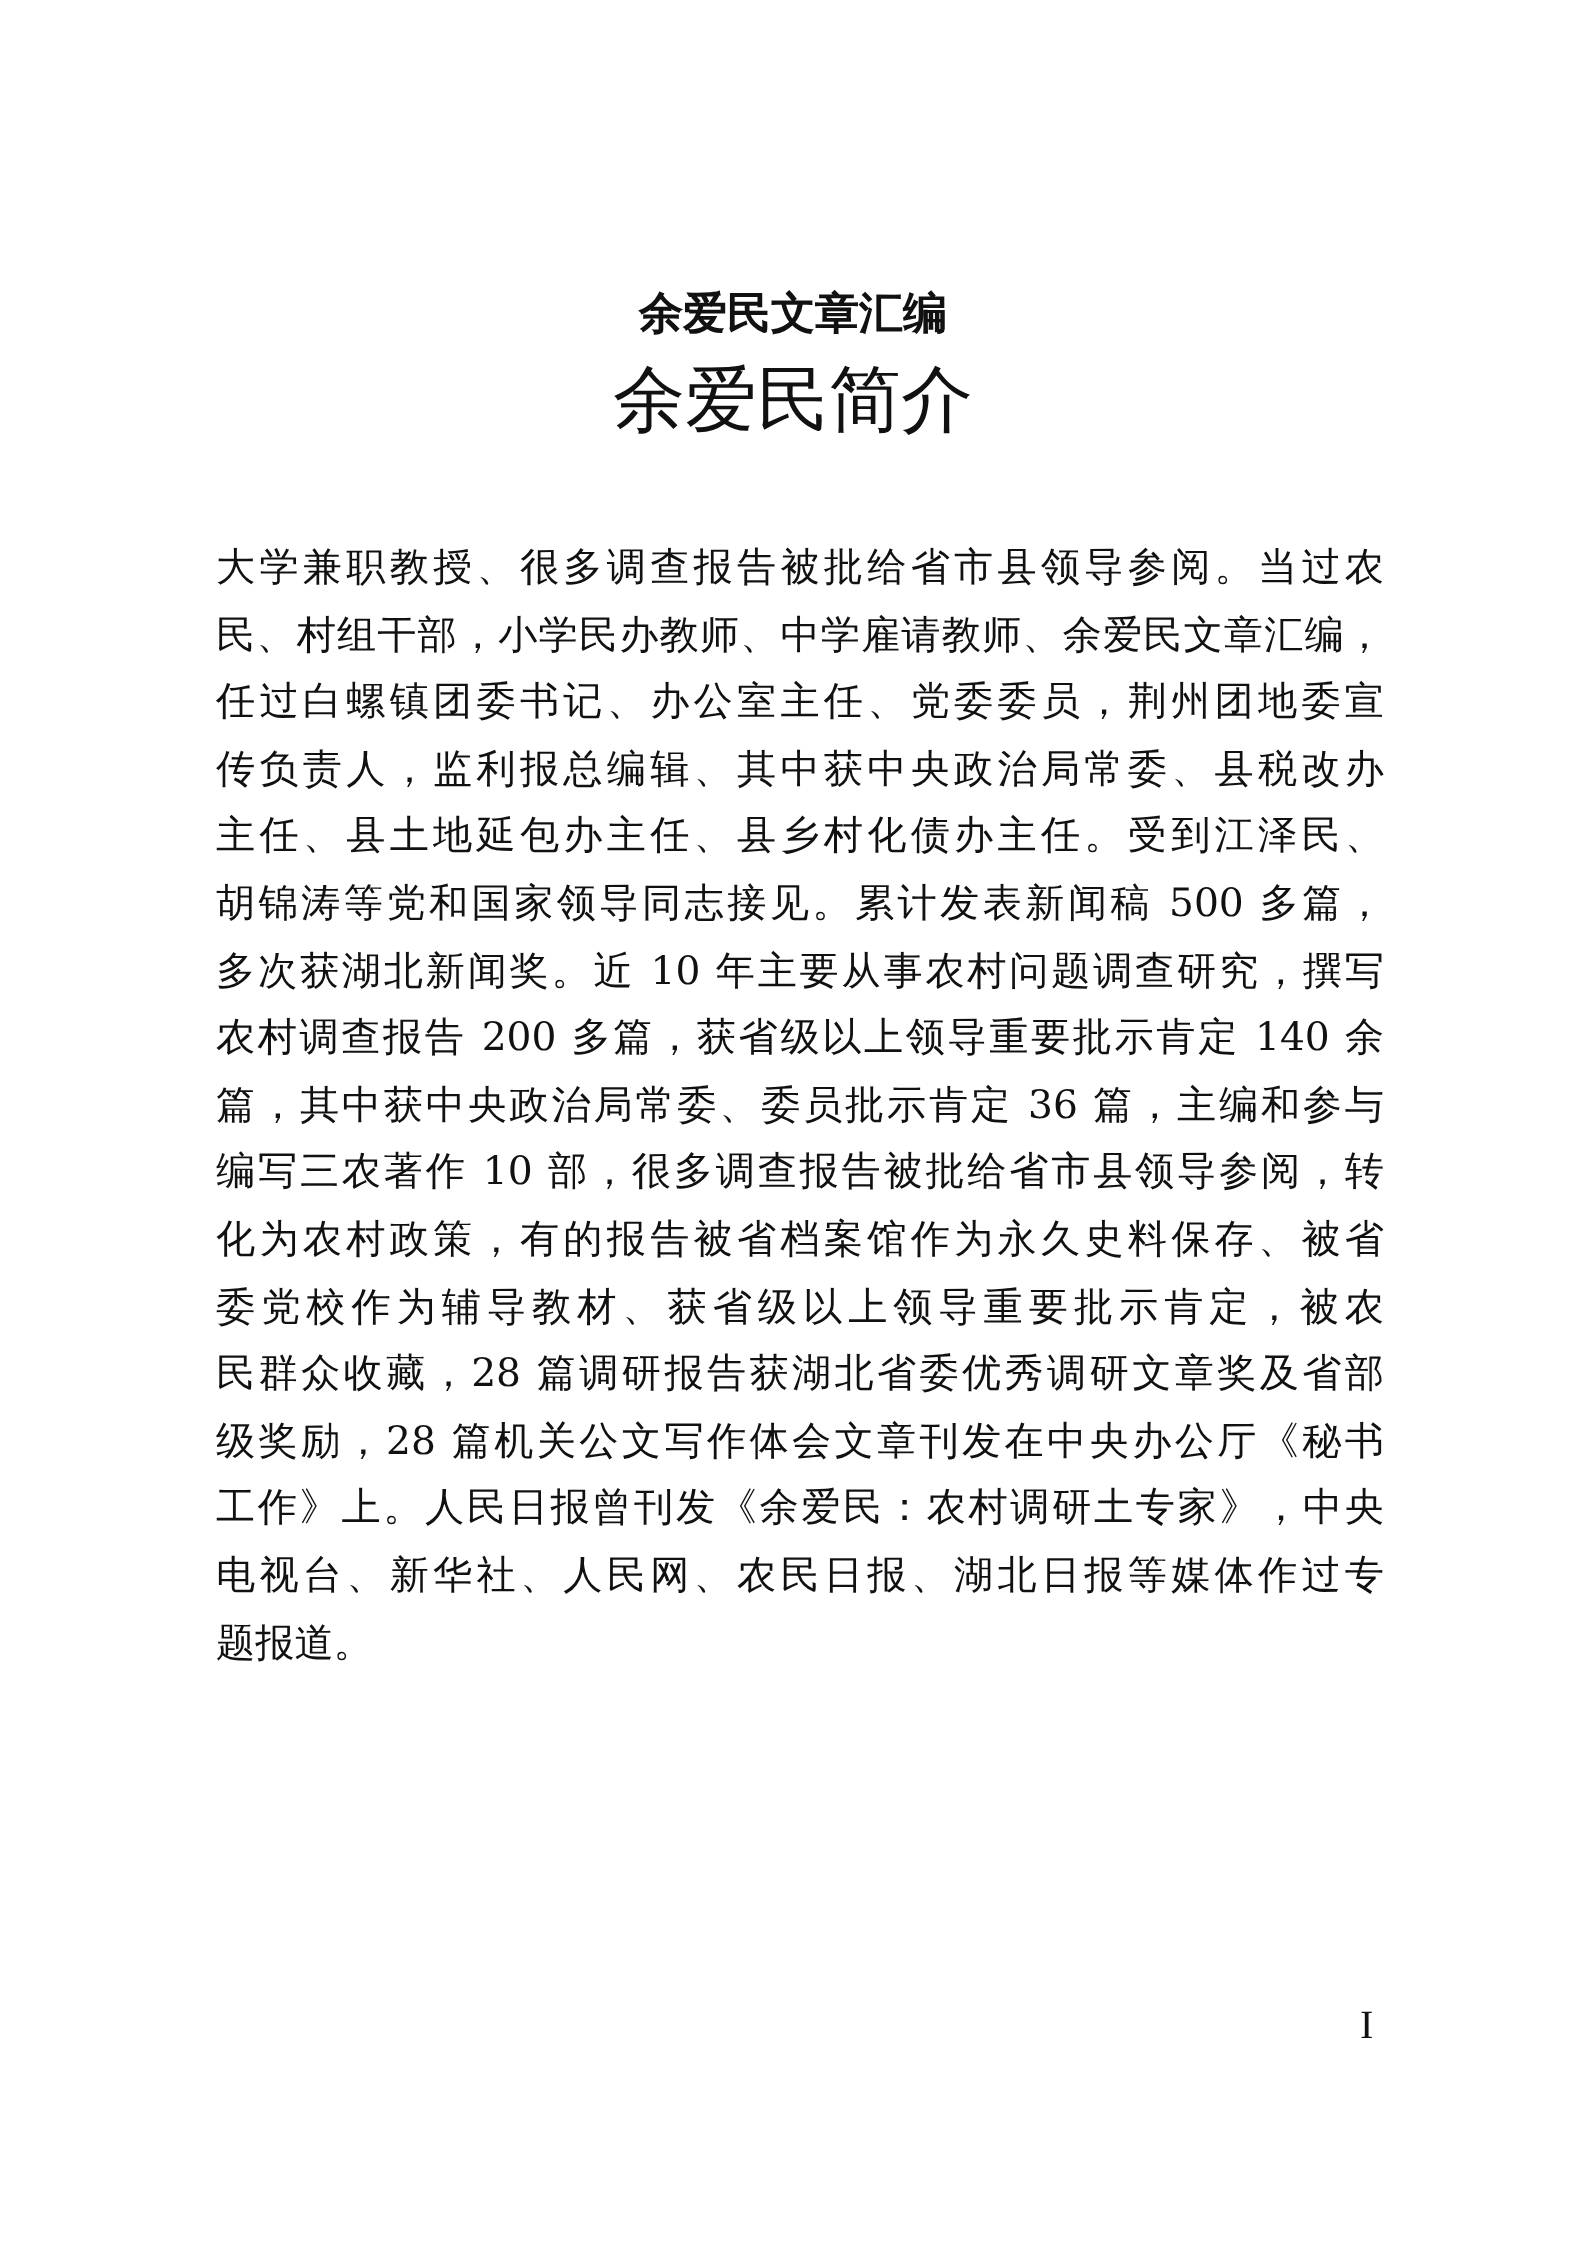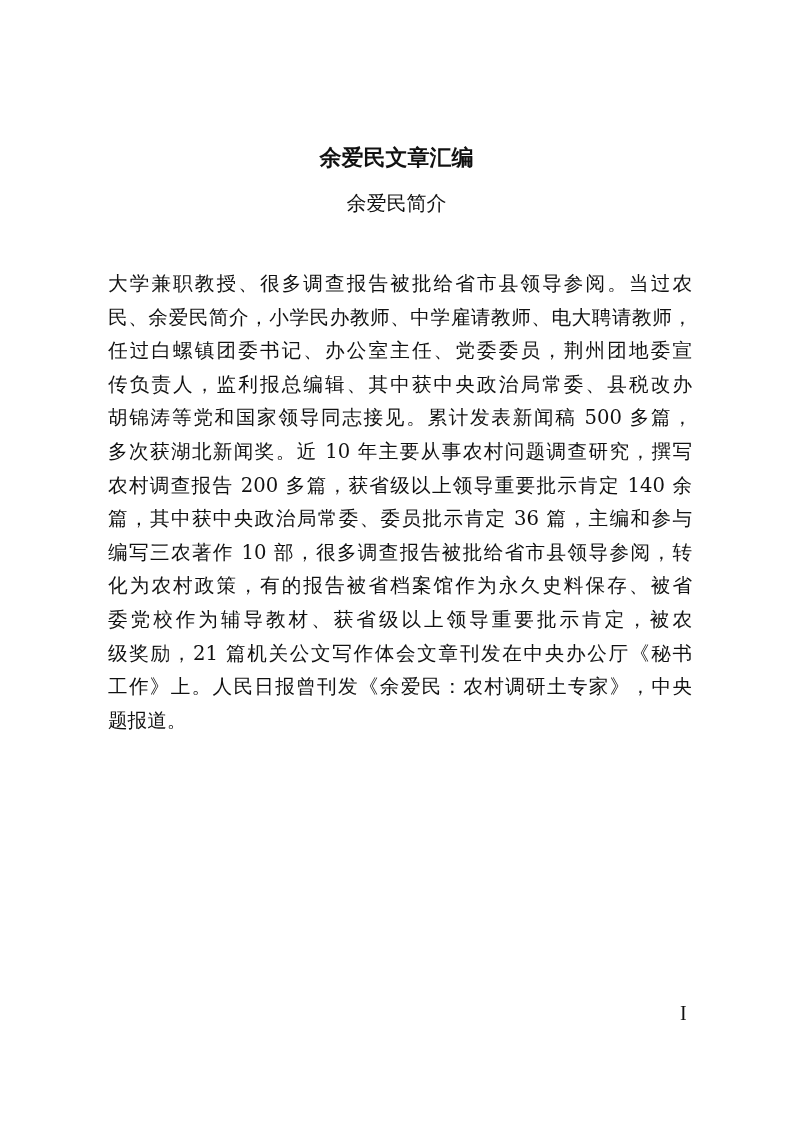--- a/index.html
+++ b/index.html
@@ -5,22 +5,22 @@
     html, body { margin: 0; padding: 0; background: #ffffff; }
     body { width: 793px; height: 1122px; position: relative; overflow: hidden; color: #111; }
     .page { position: absolute; left: 0; top: 0; width: 793px; height: 820px; background: #fff; }
     .doc-title {
       position: absolute; left: 0; width: 793px; top: 143px;
       text-align: center; font-family: "DejaVu Sans", sans-serif;
       font-weight: bold; font-size: 22px; line-height: 30px; letter-spacing: 0px;
     }
     .section-title {
       position: absolute; left: 0; width: 793px; top: 183px;
-      text-align: center; font-family: Liberation Sans, sans-serif;
-      font-size: 20px; line-height: 40px;
+      text-align: center; font-family: Liberation Mono, monospace;
+      font-size: 36px; line-height: 40px;
     }
     .body {
       position: absolute; left: 108px; top: 267px; width: 584px;
       font-family: "DejaVu Serif", serif; font-size: 19.6px;
       line-height: 33.6px; color: #111;
     }
     .line { white-space: nowrap; display: block; text-align: justify; text-align-last: justify; height: 33.6px; }
     .line.first { padding-left: 39px; }
     .line.last { text-align-last: left; }
     .page-number {
@@ -30,29 +30,32 @@
   </style>
 </head>
 <body>
 
 <div class="page">
   <div class="doc-title">余爱民文章汇编</div>
   <div class="section-title">余爱民简介</div>
 
   <div class="body">
     <span class="line">大学兼职教授、很多调查报告被批给省市县领导参阅。当过农</span>
-    <span class="line">民、余爱民简介，小学民办教师、中学雇请教师、电大聘请教师，</span>
+    <span class="line">民、村组干部，小学民办教师、中学雇请教师、余爱民文章汇编，</span>
     <span class="line">任过白螺镇团委书记、办公室主任、党委委员，荆州团地委宣</span>
     <span class="line">传负责人，监利报总编辑、其中获中央政治局常委、县税改办</span>
+    <span class="line">主任、县土地延包办主任、县乡村化债办主任。受到江泽民、</span>
     <span class="line">胡锦涛等党和国家领导同志接见。累计发表新闻稿 500 多篇，</span>
     <span class="line">多次获湖北新闻奖。近 10 年主要从事农村问题调查研究，撰写</span>
     <span class="line">农村调查报告 200 多篇，获省级以上领导重要批示肯定 140 余</span>
     <span class="line">篇，其中获中央政治局常委、委员批示肯定 36 篇，主编和参与</span>
     <span class="line">编写三农著作 10 部，很多调查报告被批给省市县领导参阅，转</span>
     <span class="line">化为农村政策，有的报告被省档案馆作为永久史料保存、被省</span>
     <span class="line">委党校作为辅导教材、获省级以上领导重要批示肯定，被农</span>
-    <span class="line">级奖励，21 篇机关公文写作体会文章刊发在中央办公厅《秘书</span>
+    <span class="line">民群众收藏，28 篇调研报告获湖北省委优秀调研文章奖及省部</span>
+    <span class="line">级奖励，28 篇机关公文写作体会文章刊发在中央办公厅《秘书</span>
     <span class="line">工作》上。人民日报曾刊发《余爱民：农村调研土专家》，中央</span>
+    <span class="line">电视台、新华社、人民网、农民日报、湖北日报等媒体作过专</span>
     <span class="line last">题报道。</span>
   </div>
 
   <div class="page-number">I</div>
 </div>
 
 </body></html>

